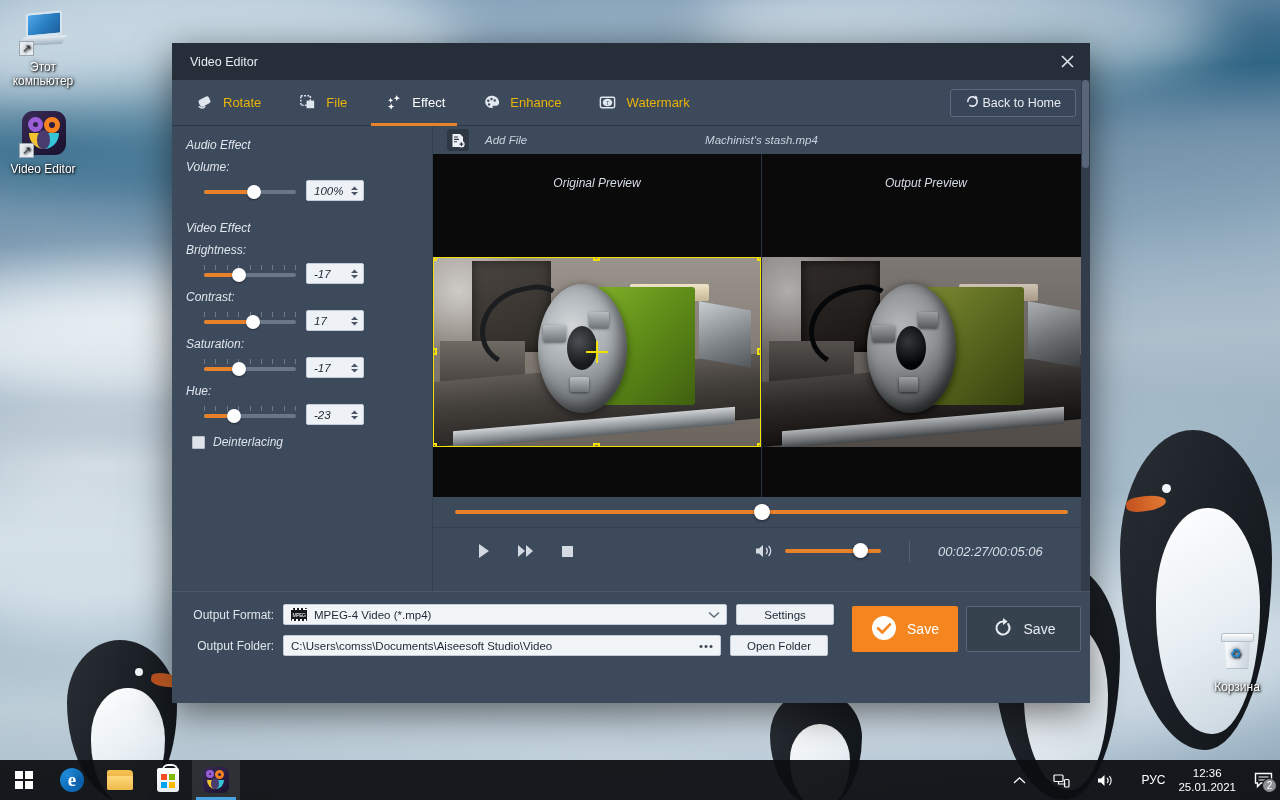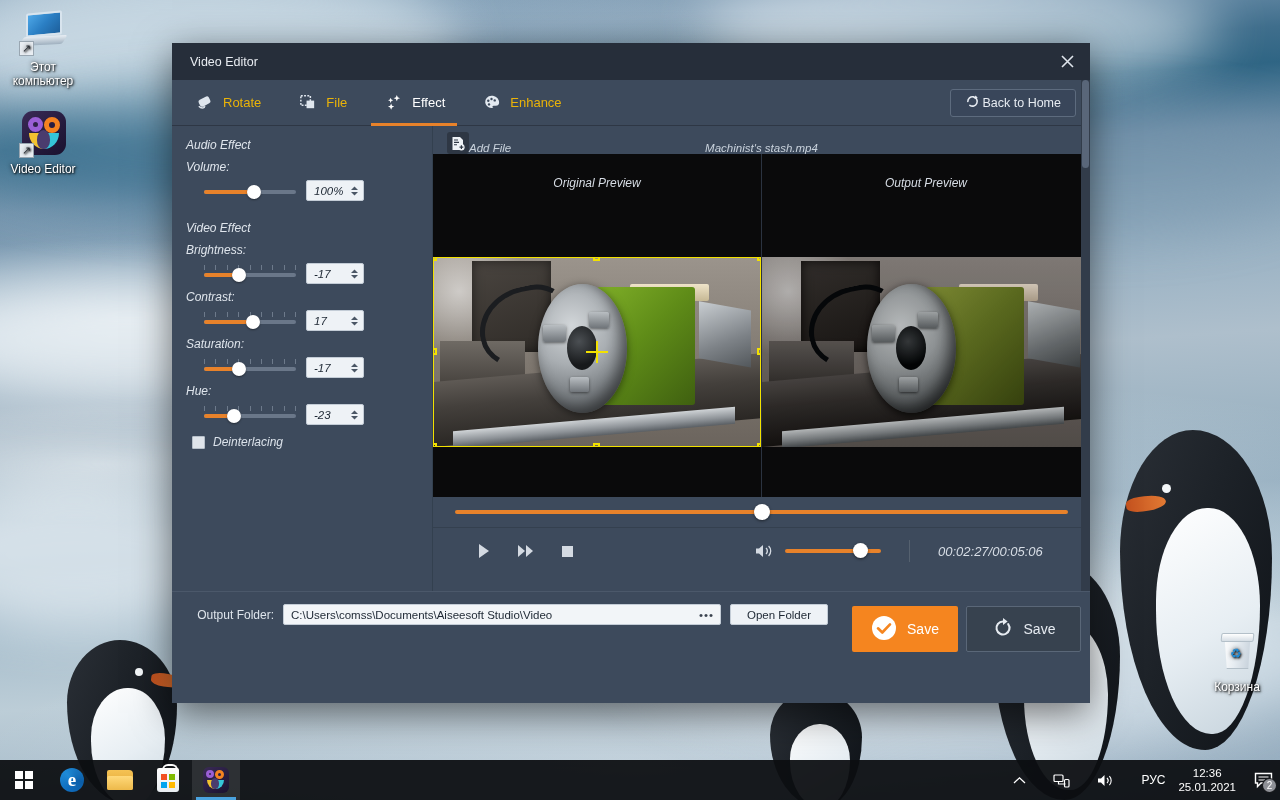--- a/index.html
+++ b/index.html
@@ -245,22 +245,22 @@
   .spin .arrows {
     display: flex; flex-direction: column; justify-content: center; gap: 1px;
     color: #4a5665; line-height: 0; cursor: default;
   }
   .chk-row { display: flex; align-items: center; gap: 8px; margin: 10px 0 16px 6px; }
   .chk { width: 13px; height: 13px; background: #dfe4ea; border: 1px solid #b6bfc9; border-radius: 1px; cursor: default; }
 
   
   #right-panel { flex: 1; display: flex; flex-direction: column; min-width: 0; background: #3d4a5c; border-left: 1px solid #33404f; }
   #filebar {
-    height: 28px; background: #3d4a5c; display: flex; align-items: flex-end;
-    padding-left: 14px; gap: 0; flex: none; position: relative;
+    height: 28px; background: #3d4a5c; display: flex; align-items: center;
+    padding-left: 14px; gap: 16px; flex: none; position: relative;
   }
   #addfile-ic {
     width: 22px; height: 22px; background: #2e3744; border-radius: 3px;
     display:flex; align-items:center; justify-content:center; cursor: default;
   }
   #addfile-lbl { color: #c9d2dc; font-size: 11.5px; cursor: default; }
   #filename { position: absolute; left: 0; right: 0; text-align: center; color: #c9d2dc; font-size: 11.5px; pointer-events: none; }
 
   #previews { height: 343px; display: flex; flex: none; background: #000; }
   .pv {
@@ -532,20 +532,30 @@
             <path d="M10 3 a7 6.4 0 1 0 2 12.6 c-1.6-.3-1.2-2.2 .3-2.2 h2.2 a3.6 3.6 0 0 0 3.5-3.9 C17.6 5.6 14.3 3 10 3z" fill="#e3e9f0"></path>
             <circle cx="6.6" cy="8.2" r="1.25" fill="#3d4a5c"></circle>
             <circle cx="10" cy="6.3" r="1.25" fill="#3d4a5c"></circle>
             <circle cx="13.4" cy="7.8" r="1.25" fill="#3d4a5c"></circle>
             <circle cx="7.4" cy="12" r="1.25" fill="#3d4a5c"></circle>
           </svg>
         </span>
         <span>Enhance</span>
       </div>
 
+      <div class="tab">
+        <span class="ic">
+          <svg width="19" height="19" viewBox="0 0 20 20">
+            <rect x="2.5" y="4.5" width="15" height="11" rx="1.5" fill="none" stroke="#dfe6ee" stroke-width="1.5"></rect>
+            <ellipse cx="10" cy="10" rx="5" ry="4" fill="#dfe6ee"></ellipse>
+            <text x="10" y="12.4" font-size="5.6" text-anchor="middle" fill="#3d4a5c" font-family="Liberation Serif, serif">T</text>
+          </svg>
+        </span>
+        <span>Watermark</span>
+      </div>
 
       <div id="back-home">
         <span>
           <svg width="15" height="15" viewBox="0 0 16 16">
             <path d="M3 8 a5 5 0 1 1 2.2 4.1" stroke="#e6ebf1" stroke-width="1.7" fill="none" stroke-linecap="round"></path>
             <path d="M11 1.5 l2.6 2.3 -3.4 1.4z" fill="#e6ebf1"></path>
           </svg>
         </span>
         <span>Back to Home</span>
       </div>
@@ -816,20 +826,33 @@
         </div>
       </div>
     </div>
 
     <div id="win-scroll">
       <div class="thumb"></div>
     </div>
 
     <div id="bottom">
 
+      <div class="orow">
+        <div class="olabel">Output Format:</div>
+        <div class="ofield" id="fmt-field">
+          <span class="mpeg-ic">MPEG</span>
+          <span class="txt">MPEG-4 Video (*.mp4)</span>
+          <span>
+            <svg width="12" height="8" viewBox="0 0 12 8">
+                <path d="M1 1.5 L6 6 L11 1.5" stroke="#5a6776" stroke-width="1.4" fill="none"></path>
+              </svg>
+          </span>
+        </div>
+        <div class="obtn">Settings</div>
+      </div>
 
       <div class="orow">
         <div class="olabel">Output Folder:</div>
         <div class="ofield" id="folder-field">
           <span class="txt">C:\Users\comss\Documents\Aiseesoft Studio\Video</span>
           <span style="letter-spacing:1px;color:#39424e;">•••</span>
         </div>
         <div class="obtn">Open Folder</div>
       </div>
 

